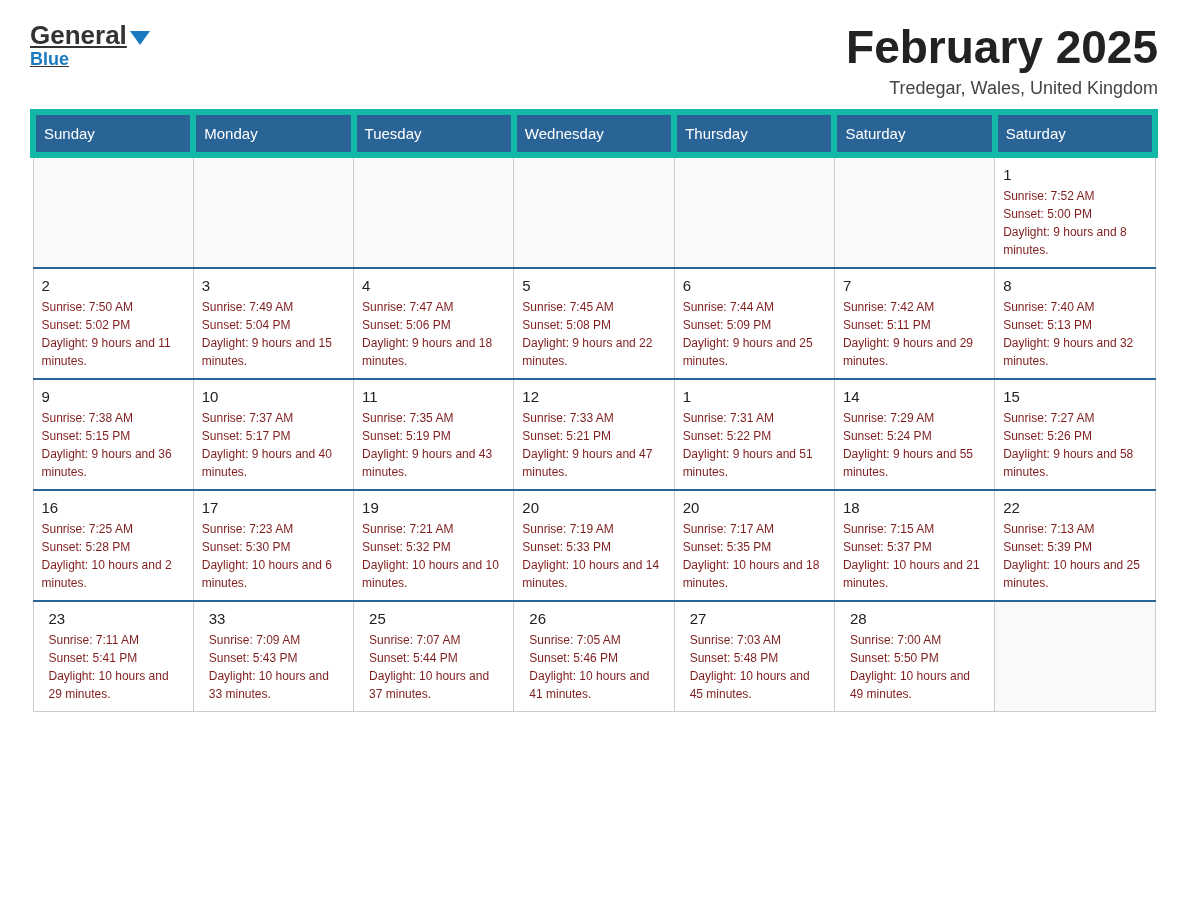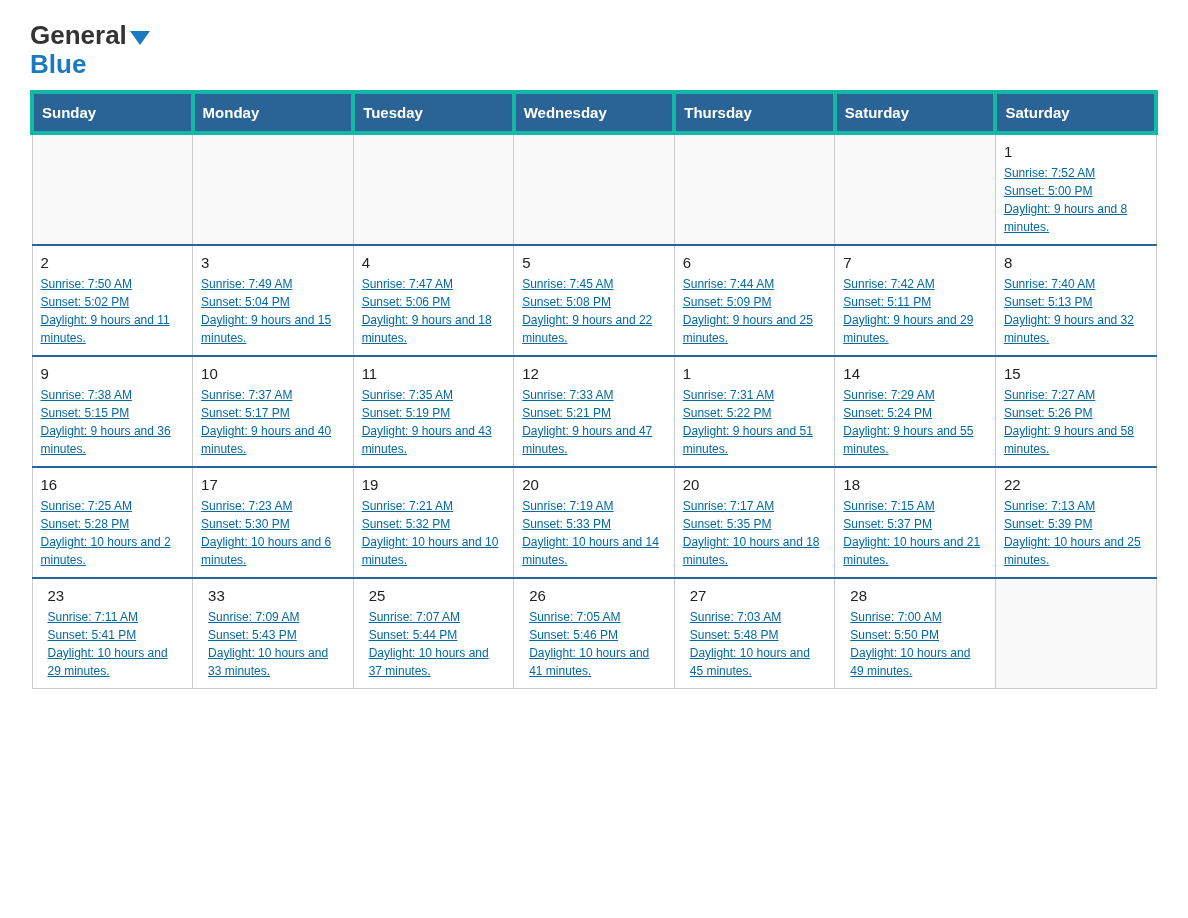--- a/index.html
+++ b/index.html
@@ -12,20 +12,21 @@
     .header {
       display: flex;
       justify-content: space-between;
       align-items: flex-start;
       margin-bottom: 10px;
     }
     .logo {
       display: flex;
       flex-direction: column;
       align-items: flex-start;
+      text-decoration: underline;
     }
     .logo-text {
       display: flex;
       align-items: center;
       font-size: 26px;
       font-weight: bold;
       color: #333;
     }
     .logo-general { color: #333; }
     .logo-arrow {
@@ -33,21 +34,21 @@
       height: 0;
       border-left: 10px solid transparent;
       border-right: 10px solid transparent;
       border-top: 14px solid #1a7abf;
       margin-left: 3px;
       margin-top: 4px;
       display: inline-block;
     }
     .logo-blue {
       color: #1a7abf;
-      font-size: 26px;
+      font-size: 18px;
       font-weight: bold;
       margin-top: -2px;
     }
     .title-block {
       text-align: right;
     }
     .title-block h1 {
       font-size: 46px;
       font-weight: bold;
       color: #222;
@@ -61,44 +62,43 @@
       width: 100%;
       border-collapse: collapse;
       margin-top: 10px;
     }
     .calendar th {
       background-color: #2a6496;
       color: #fff;
       padding: 10px 8px;
       text-align: left;
       font-size: 15px;
-      font-weight: bold;
-      border: 4px solid #14b8a6;
+      font-weight: normal;
+      border: 6px solid #14b8a6;
     }
     .calendar td {
       vertical-align: top;
       padding: 8px;
       border: 1px solid #ccc;
       width: 14.28%;
       min-height: 100px;
       font-size: 12.5px;
       color: #333;
     }
     .calendar td .day-num {
       font-size: 15px;
       font-weight: normal;
       display: block;
       margin-bottom: 4px;
       color: #222;
     }
     .calendar td .day-info {
       font-size: 12px;
       line-height: 1.5;
-      color: #0369a1;
-      text-decoration: underline;
+      color: #7f1d1d;
     }
     .calendar tr td {
       border-top: 2px solid #2a6496;
     }
     .calendar tbody tr:first-child td {
       border-top: 2px solid #2a6496;
     }
     .empty-cell {
       background: #f9f9f9;
     }
@@ -110,20 +110,24 @@
 </head>
 <body>
 
 <div class="header">
   <div class="logo">
     <div class="logo-text">
       <span class="logo-general">General</span>
       <span class="logo-arrow"></span>
     </div>
     <span class="logo-blue">Blue</span>
+  </div>
+  <div class="title-block">
+    <h1>February 2025</h1>
+    <div class="subtitle">Tredegar, Wales, United Kingdom</div>
   </div>
 </div>
 
 <table class="calendar">
   <thead>
     <tr>
     <th>Sunday</th>
         <th>Monday</th>
         <th>Tuesday</th>
         <th>Wednesday</th>

